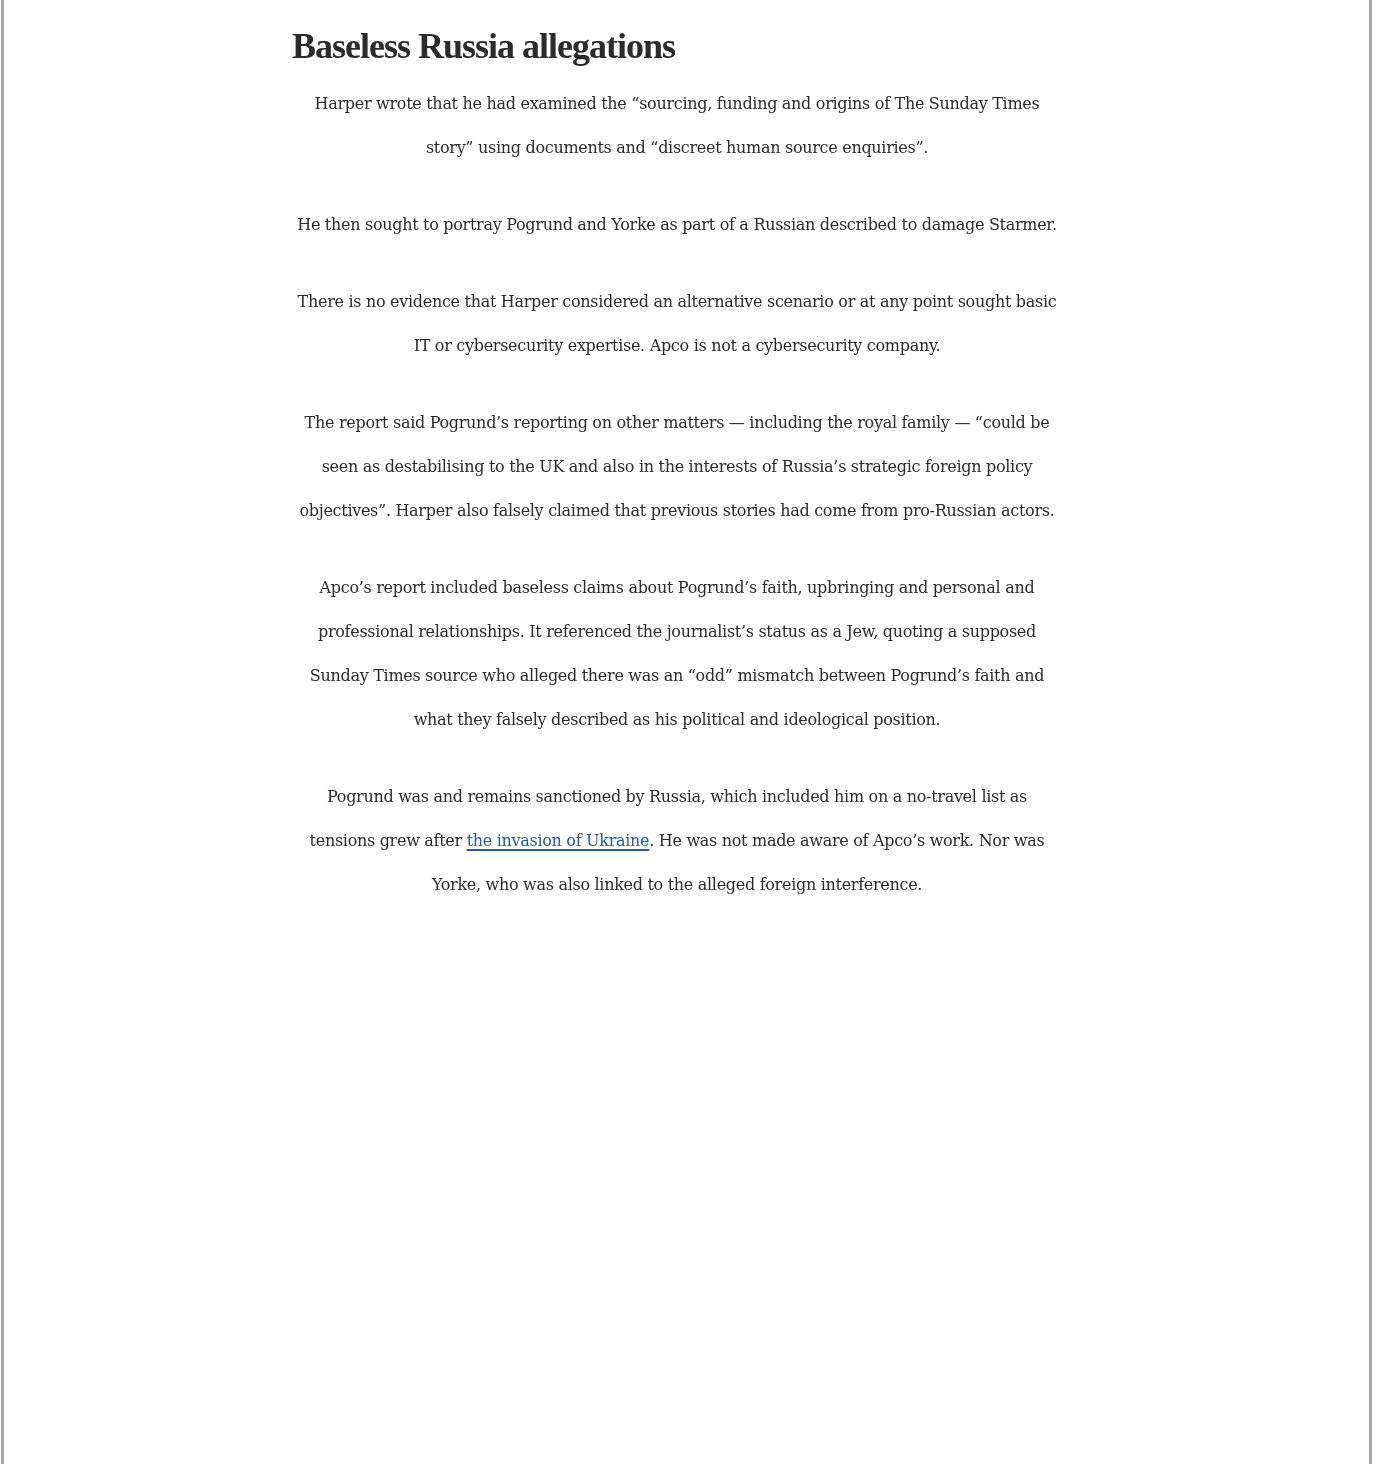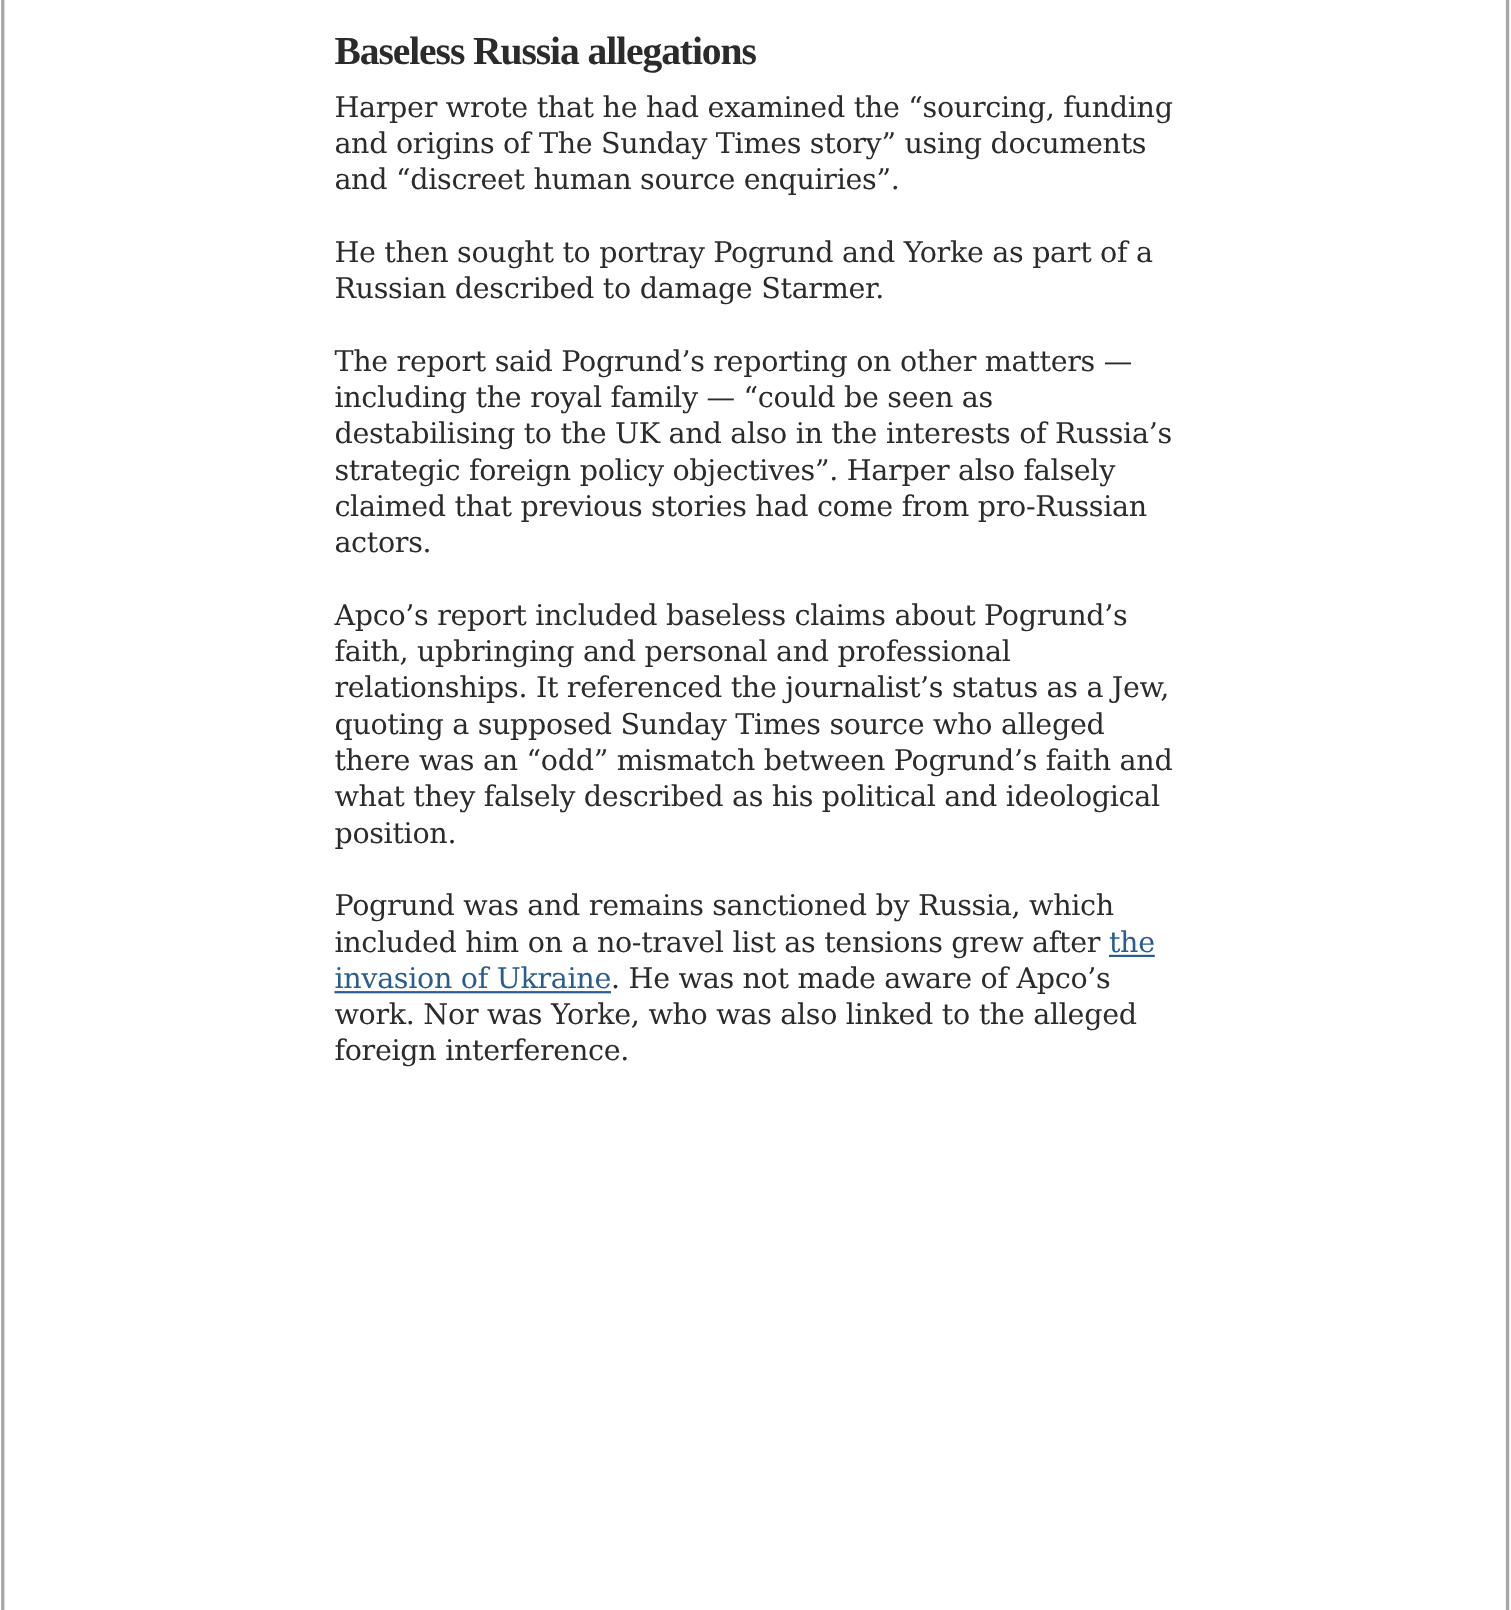--- a/index.html
+++ b/index.html
@@ -20,55 +20,57 @@
       background: #a6a6a6;
     }
     .frame-right {
       position: absolute;
       left: 1369px; top: 0;
       width: 3px; height: 1464px;
       background: #a6a6a6;
     }
     .article {
       position: absolute;
-      left: 304px;
+      left: 292px;
       top: 22px;
       width: 770px;
       color: #2b2b2b;
       font-family: "DejaVu Serif", "Liberation Serif", serif;
     }
     .article h2 {
       margin: 0 0 12px 0;
       font-family: "Liberation Serif", "DejaVu Serif", serif;
       font-weight: bold;
       font-size: 36px;
       line-height: 48px;
       letter-spacing: -1px;
       color: #2b2b2b;
     }
     .article p {
       margin: 0 0 33px 0;
-      font-size: 26px;
-      line-height: 33px;
+      font-size: 16px;
+      line-height: 44px;
       letter-spacing: -0.3px;
       word-spacing: 0px;
+      text-align: center;
     }
     .article a {
       color: #2a5d8f;
       text-decoration: underline;
       text-decoration-thickness: 2px;
       text-underline-offset: 3px;
     }
   </style>
 </head>
 <body>
 
 <div class="frame-left"></div>
 <div class="frame-right"></div>
 
 <article class="article">
   <h2>Baseless Russia allegations</h2>
   <p>Harper wrote that he had examined the “sourcing, funding and origins of The Sunday Times story” using documents and “discreet human source enquiries”.</p>
   <p>He then sought to portray Pogrund and Yorke as part of a Russian described to damage Starmer.</p>
+  <p>There is no evidence that Harper considered an alternative scenario or at any point sought basic IT or cybersecurity expertise. Apco is not a cybersecurity company.</p>
   <p>The report said Pogrund’s reporting on other matters — including the royal family — “could be seen as destabilising to the UK and also in the interests of Russia’s strategic foreign policy objectives”. Harper also falsely claimed that previous stories had come from pro-Russian actors.</p>
   <p>Apco’s report included baseless claims about Pogrund’s faith, upbringing and personal and professional relationships. It referenced the journalist’s status as a Jew, quoting a supposed Sunday Times source who alleged there was an “odd” mismatch between Pogrund’s faith and what they falsely described as his political and ideological position.</p>
   <p><span>Pogrund was and remains sanctioned by Russia, which included him on a no-travel list as tensions grew after </span><a href="#">the invasion of Ukraine</a><span>. He was not made aware of Apco’s work. Nor was Yorke, who was also linked to the alleged foreign interference.</span></p>
 </article>
 
 </body></html>

